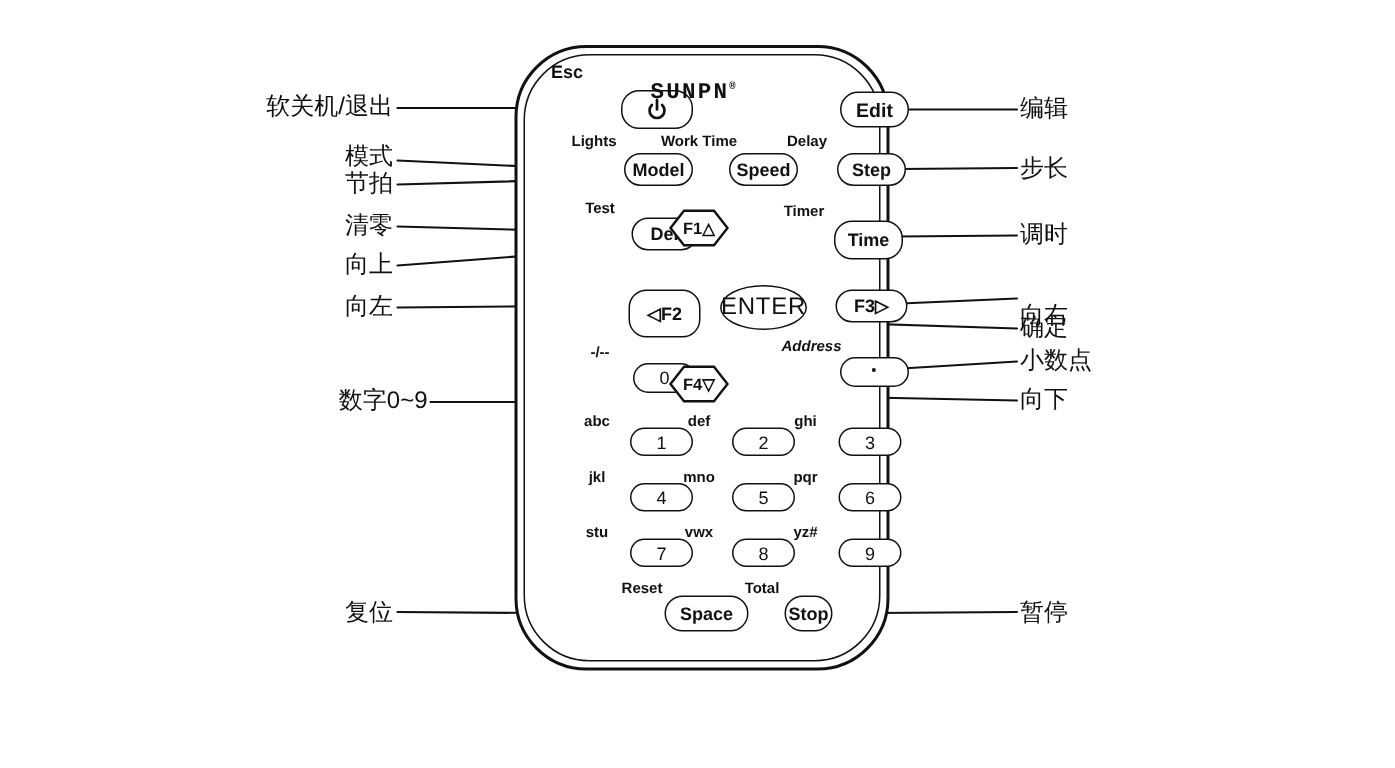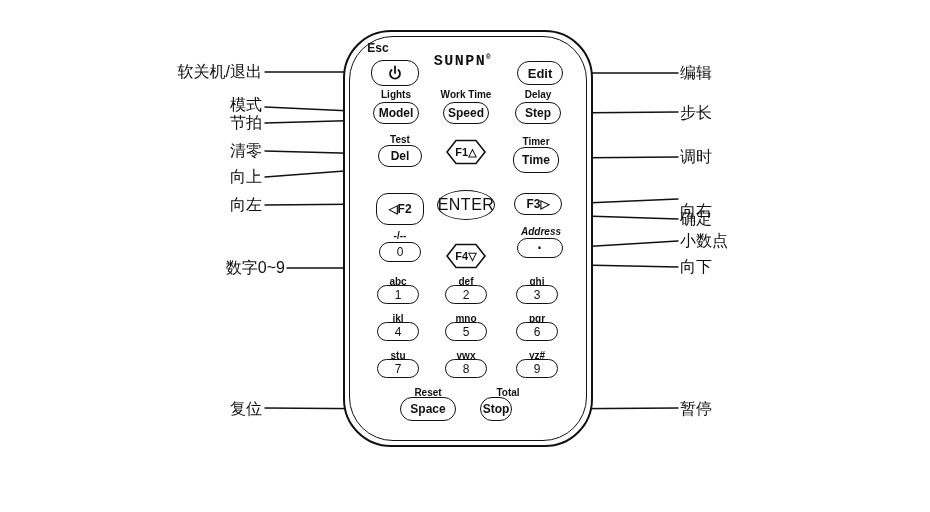--- a/index.html
+++ b/index.html
@@ -15,21 +15,21 @@
   .remote-inner{
     position:absolute;inset:4px;border:1.5px solid #111;border-radius:44px;
   }
   .cn{
     position:absolute;font-size:16px;font-weight:normal;white-space:nowrap;line-height:17px;
   }
   .cn.l{text-align:right;}
   .btn{
     position:absolute;background:#fff;border:1.6px solid #111;border-radius:12px;
     display:flex;align-items:center;justify-content:center;
-    font-weight:bold;font-size:12px;box-sizing:border-box;white-space:nowrap;
+    font-weight:bold;font-size:12px;box-sizing:border-box;white-space:nowrap;margin-left:43px;
   }
   .btn.ellipse{border-radius:50%;}
   .klabel{
     position:absolute;transform:translateX(-50%);font-size:10px;font-weight:bold;
     white-space:nowrap;line-height:11px;
   }
   .klabel.it{font-style:italic;}
   .brand{
     position:absolute;transform:translateX(-50%);font-size:15px;font-weight:700;
     letter-spacing:1.5px;font-family:Liberation Mono, monospace;

